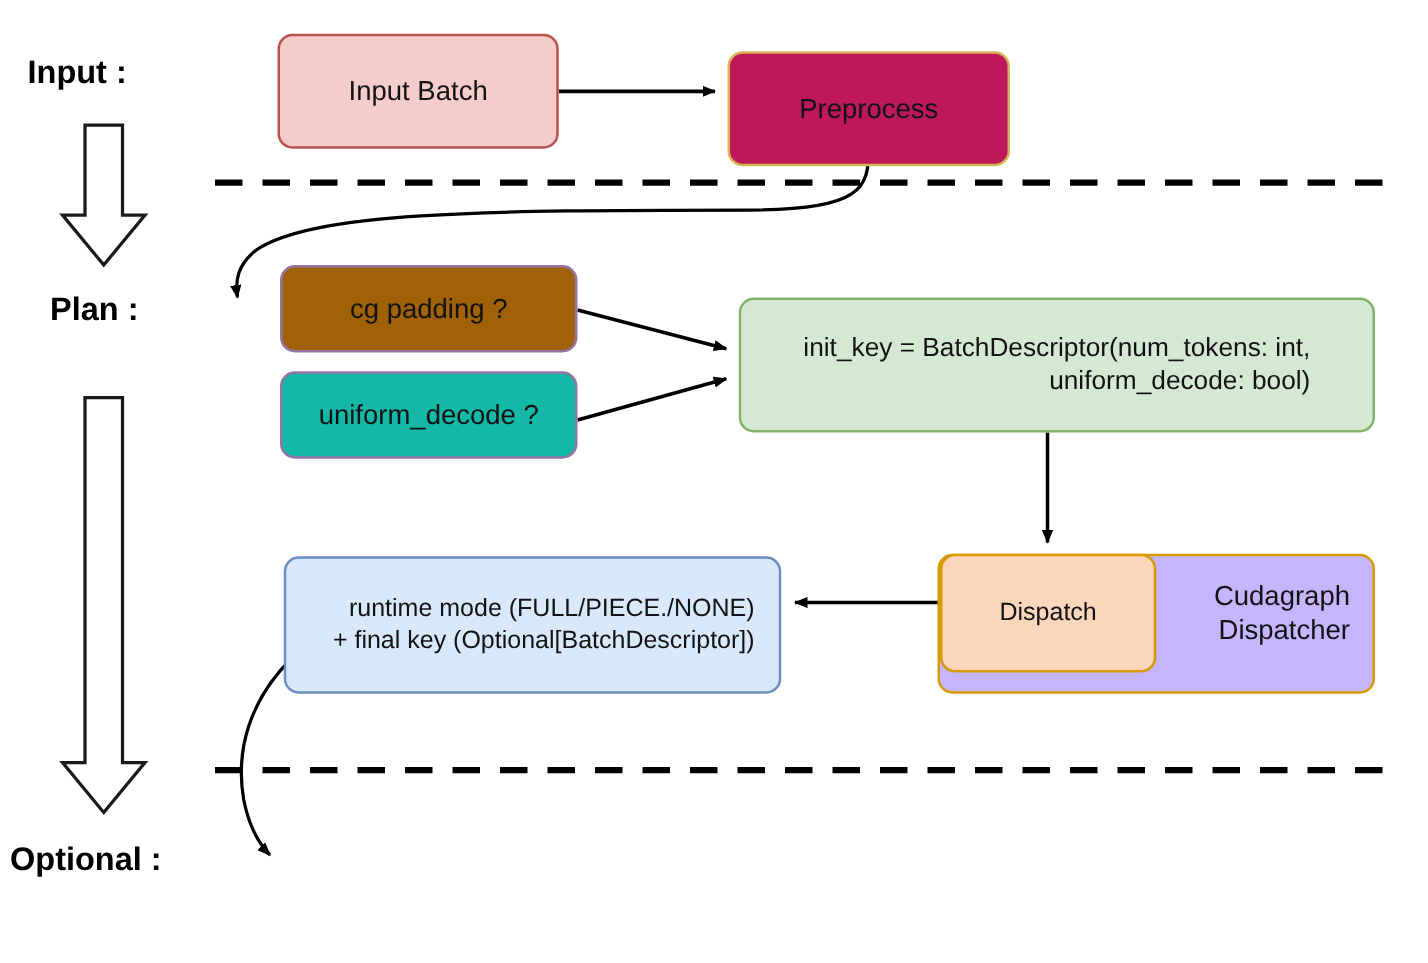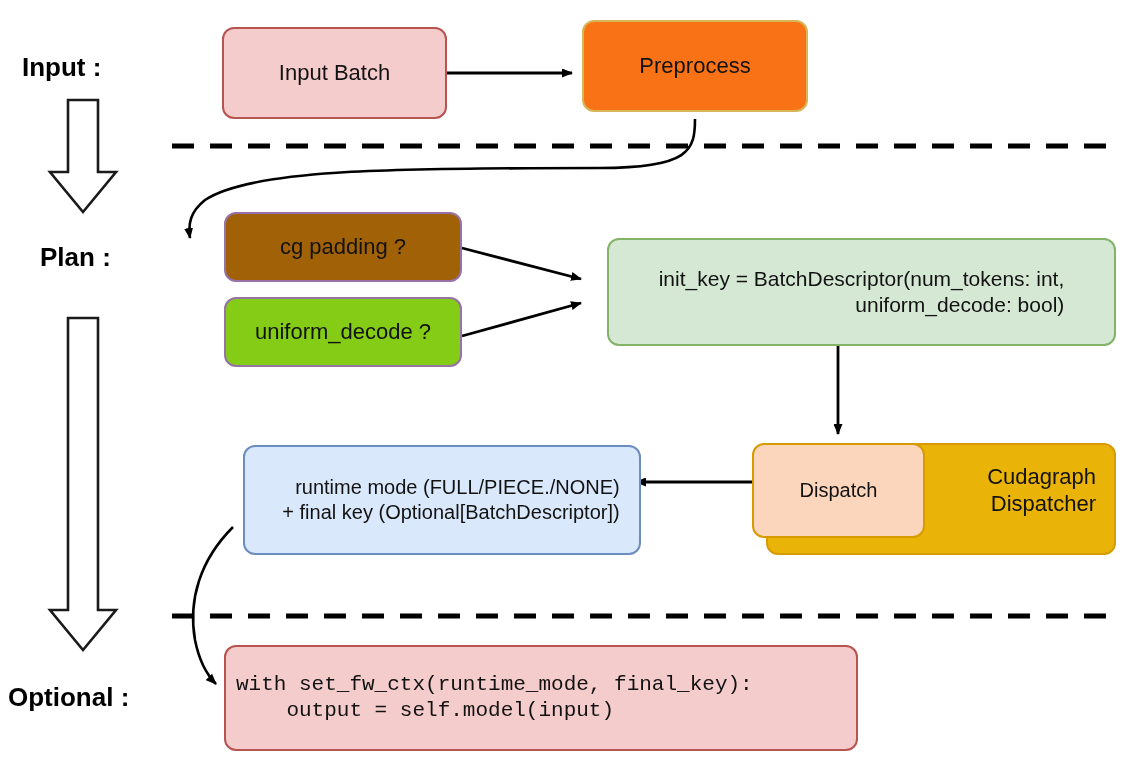--- a/index.html
+++ b/index.html
@@ -1,35 +1,35 @@
 <!DOCTYPE html>
 <html><head>
 <meta charset="utf-8">
 <style>
   html,body{margin:0;padding:0;background:#ffffff;}
   body{width:1142px;height:770px;font-family:"Liberation Sans",sans-serif;overflow:hidden;}
   #stage{position:relative;width:1142px;height:770px;background:#fff;}
   svg{position:absolute;left:0;top:0;width:1142px;height:770px;}
   .stage-label{
     position:absolute;font-family:"Liberation Sans",sans-serif;
-    font-weight:bold;font-size:26px;color:#000;white-space:nowrap;margin-top:10px;
+    font-weight:bold;font-size:26px;color:#000;white-space:nowrap;
   }
   .node{
     position:absolute;box-sizing:border-box;display:flex;
     align-items:center;justify-content:center;text-align:right;
     border-radius:12px;border-width:2px;border-style:solid;
     font-family:"Liberation Sans",sans-serif;color:#121212;
     line-height:1.24;padding:4px 8px;
   }
   .node.code{
     font-family:"Liberation Mono",monospace;
     justify-content:flex-start;text-align:left;
     white-space:pre;letter-spacing:0px;
   }
-  .node.multiline{white-space:pre-line;margin-left:16px;}
+  .node.multiline{white-space:pre-line;}
 </style>
 </head>
 <body>
 
 <div id="stage">
 
   <svg viewBox="0 0 1142 770">
     <defs>
       <marker id="arrowhead" markerWidth="11" markerHeight="9" refX="10" refY="4.5" orient="auto" markerUnits="userSpaceOnUse">
         <path d="M0,0 L11,4.5 L0,9 Z" fill="#000000"></path>
@@ -78,33 +78,31 @@
       <path d="M233,527 C200,560 188,600 195,640 C200,665 210,678 216,684" fill="none" stroke="#000" stroke-width="2.6" marker-end="url(#arrowhead)"></path>
     </g>
   </svg>
 
   <div class="stage-label" style="left:22px;top:42px;">Input :</div>
   <div class="stage-label" style="left:40px;top:232px;">Plan :</div>
   <div class="stage-label" style="left:8px;top:672px;">Optional :</div>
 
   <div class="node" style="left:222px;top:27px;width:225px;height:92px;background:#f5cccc;border-color:#b85450;font-size:22px;">Input Batch</div>
 
-  <div class="node" style="left:582px;top:20px;width:226px;height:92px;background:#f97316;border-color:#d6b656;font-size:22px;">Preprocess</div>
+  <div class="node" style="left:582px;top:41px;width:226px;height:92px;background:#be185d;border-color:#d6b656;font-size:22px;">Preprocess</div>
 
   <div class="node" style="left:224px;top:212px;width:238px;height:70px;background:#a16207;border-color:#9673a6;font-size:22px;">cg padding ?</div>
 
-  <div class="node" style="left:224px;top:297px;width:238px;height:70px;background:#84cc16;border-color:#9673a6;font-size:22px;">uniform_decode ?</div>
+  <div class="node" style="left:224px;top:297px;width:238px;height:70px;background:#14b8a6;border-color:#9673a6;font-size:22px;">uniform_decode ?</div>
 
   <div class="node multiline" style="left:591px;top:238px;width:509px;height:108px;background:#d5e8d4;border-color:#82b366;font-size:21px;">init_key = BatchDescriptor(num_tokens: int,
 uniform_decode: bool)</div>
 
-  <div class="node multiline" style="left:750px;top:443px;width:350px;height:112px;background:#eab308;border-color:#d79b00;font-size:22px;justify-content:flex-end;padding-right:18px;align-items:flex-start;padding-top:18px;">Cudagraph
+  <div class="node multiline" style="left:750px;top:443px;width:350px;height:112px;background:#c4b5fd;border-color:#d79b00;font-size:22px;justify-content:flex-end;padding-right:18px;align-items:flex-start;padding-top:18px;">Cudagraph
 Dispatcher</div>
 
   <div class="node" style="left:752px;top:443px;width:173px;height:95px;background:#fcd5bd;border-color:#d79b00;font-size:20px;">Dispatch</div>
 
   <div class="node multiline" style="left:227px;top:445px;width:398px;height:110px;background:#dae8fc;border-color:#6c8ebf;font-size:20px;padding-left:26px;">runtime mode (FULL/PIECE./NONE)
 + final key (Optional[BatchDescriptor])</div>
 
-  <div class="node code" style="left:224px;top:645px;width:634px;height:106px;background:#f5cccc;border-color:#b85450;font-size:21px;padding-left:10px;">with set_fw_ctx(runtime_mode, final_key):
-    output = self.model(input)</div>
 
 </div>
 
 </body></html>

